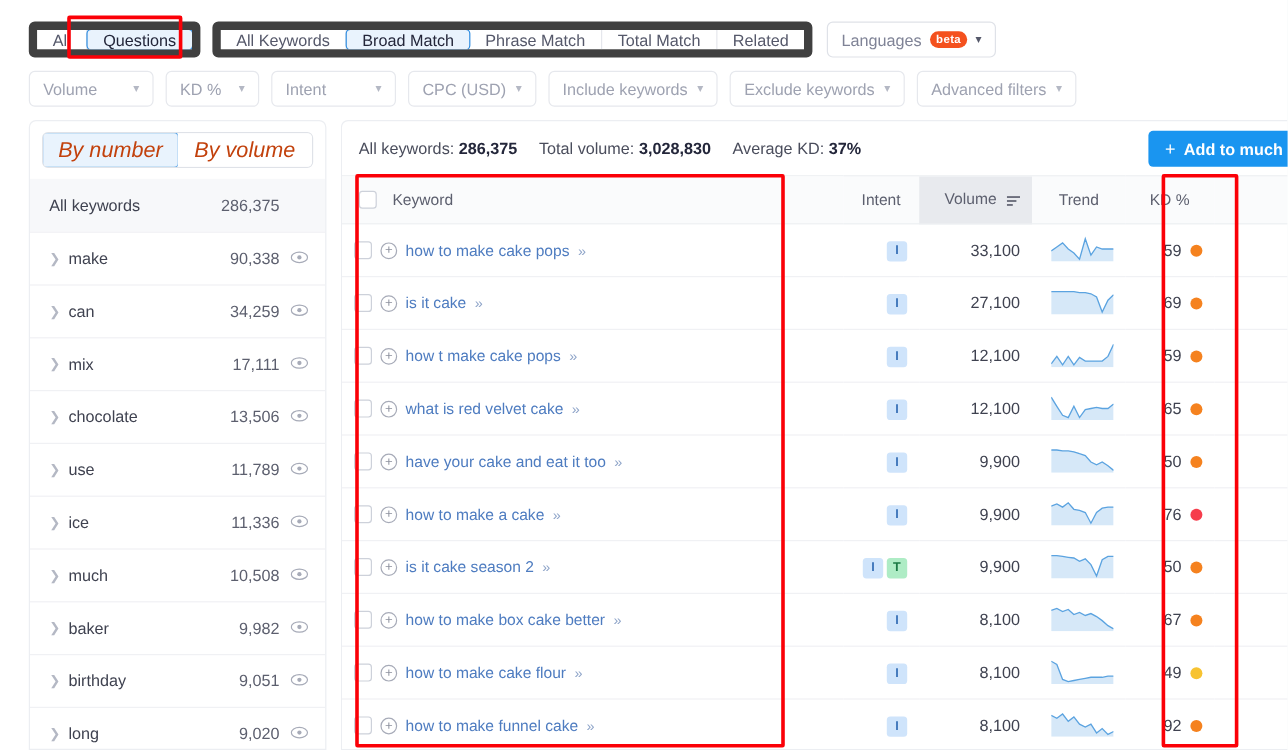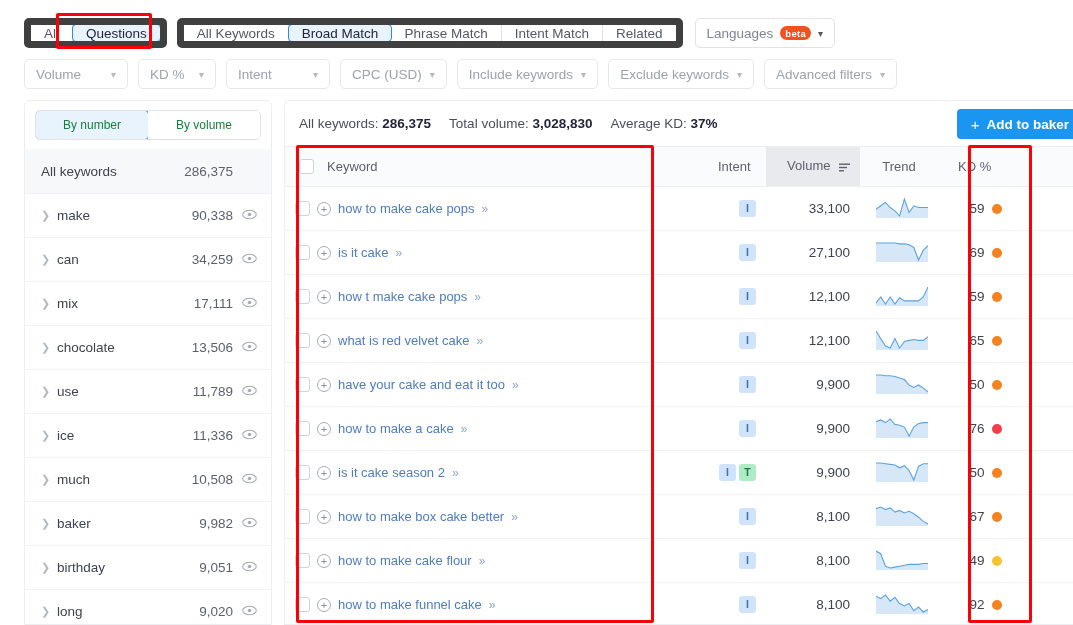--- a/index.html
+++ b/index.html
@@ -99,21 +99,21 @@
     overflow: hidden;
     height: 525px;
   }
   .toggle-wrap { padding: 9px 10px 9px 10px; }
   .toggle {
     display: flex; border: 1px solid #dfe2e8; border-radius: 5px;
     height: 30px; overflow: hidden;
   }
   .toggle div {
     flex: 1; display: flex; align-items: center; justify-content: center;
-    font-size: 12px; color: #15803d; cursor: pointer; background: #fff;
+    font-size: 18px; color: #c2410c; cursor: pointer; background: #fff; font-style: italic;
   }
   .toggle div.active {
     background: #e9f3fd; border: 1px solid #2e8ce0;
     border-radius: 4px; margin: -1px;
   }
   .kwrow {
     display: flex; align-items: center;
     height: 44px;
     padding: 0 14px 0 16px;
     font-size: 13.5px;
@@ -242,21 +242,21 @@
         <div class="seg-btn">
           <span>All Keywords</span>
         </div>
         <div class="seg-btn active">
           <span>Broad Match</span>
         </div>
         <div class="seg-btn">
           <span>Phrase Match</span>
         </div>
         <div class="seg-btn">
-          <span>Intent Match</span>
+          <span>Total Match</span>
         </div>
         <div class="seg-btn">
           <span>Related</span>
         </div>
       </div>
     <div class="lang-box">
       <span>Languages</span>
       <span class="beta">beta</span>
       <span class="caret">▾</span>
     </div>
@@ -410,21 +410,21 @@
           <span>Total volume:</span>
           <b>3,028,830</b>
         </span>
         <span>
           <span>Average KD:</span>
           <b>37%</b>
         </span>
       </div>
       <div class="addbtn">
         <span class="plus">+</span>
-        <span>Add to baker</span>
+        <span>Add to much</span>
       </div>
 
       <table class="kt">
         <colgroup>
           <col style="width:408px">
             <col style="width:62px">
             <col style="width:92px">
           <col style="width:76px">
             <col style="width:72px">
             <col style="width:60px">

